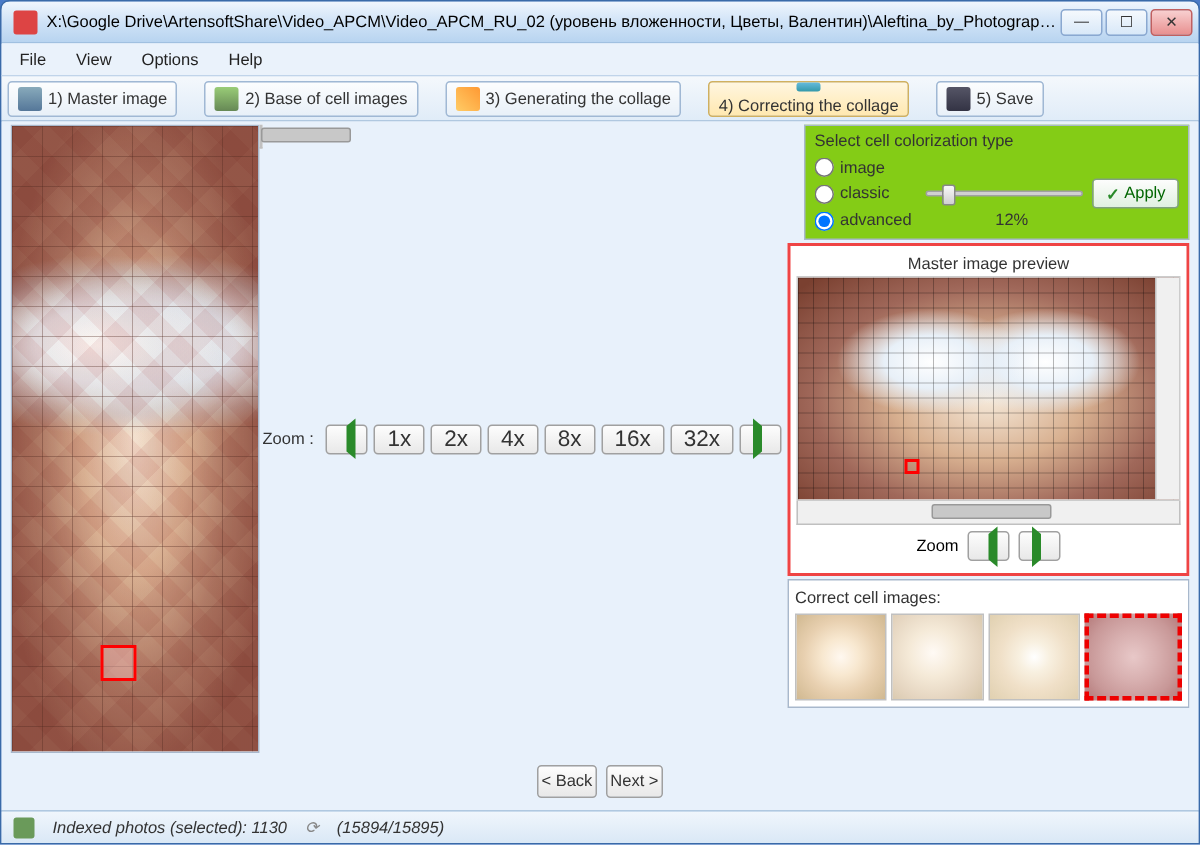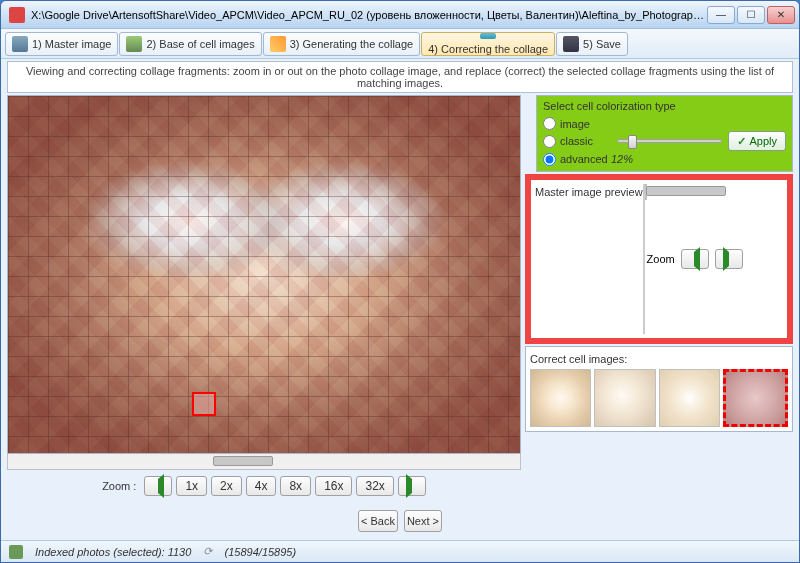--- a/index.html
+++ b/index.html
@@ -6,28 +6,28 @@
 body { font-family: 'Segoe UI', Tahoma, sans-serif; font-size: 11px; background: #4a7bc8; width: 800px; height: 563px; overflow: hidden; }
 .window { background: linear-gradient(to bottom, #e8f1fb 0%, #d4e5f7 100%); border: 1px solid #3a6aa8; border-radius: 6px 6px 0 0; height: 100%; display: flex; flex-direction: column; }
 .titlebar { height: 28px; background: linear-gradient(to bottom, #f0f6fd 0%, #d0e3f7 50%, #b8d4f0 100%); border-radius: 6px 6px 0 0; display: flex; align-items: center; padding: 0 4px 0 8px; border-bottom: 1px solid #a0c0e0; }
 .titlebar-icon { width: 16px; height: 16px; background: #d44; border-radius: 2px; margin-right: 6px; flex-shrink: 0; }
 .titlebar-text { flex: 1; color: #000; font-size: 11px; white-space: nowrap; overflow: hidden; text-overflow: ellipsis; }
 .window-controls { display: flex; gap: 2px; }
 .window-btn { width: 28px; height: 18px; background: linear-gradient(to bottom, #f5f9fd, #d8e8f8); border: 1px solid #8aa8d0; border-radius: 3px; display: flex; align-items: center; justify-content: center; font-size: 10px; color: #333; cursor: pointer; }
 .window-btn.close { background: linear-gradient(to bottom, #f8d0d0, #e89090); border-color: #c06060; }
 .menubar { height: 22px; display: flex; align-items: center; padding: 0 8px; gap: 12px; background: #eaf2fb; border-bottom: 1px solid #c0d4ea; }
 .menubar-item { color: #222; cursor: pointer; padding: 2px 4px; }
-.toolbar { height: 30px; background: linear-gradient(to bottom, #f4f8fc, #e0ecf8); border-bottom: 1px solid #b0c8e0; display: flex; align-items: center; padding: 2px 4px; gap: 1px; }
+.toolbar { height: 30px; background: linear-gradient(to bottom, #f4f8fc, #e0ecf8); border-bottom: 1px solid #b0c8e0; display: flex; align-items: center; padding: 2px 4px; gap: 18px; }
 .tab-btn { height: 24px; background: linear-gradient(to bottom, #fcfdfe, #e8f0f8); border: 1px solid #a0b8d4; border-radius: 3px; display: flex; align-items: center; padding: 0 6px; gap: 4px; cursor: pointer; font-size: 11px; color: #333; }
 .tab-btn.active { background: linear-gradient(to bottom, #fff6e0, #ffe8b0); border-color: #d0b060; flex-direction: column; }
 .tab-icon { width: 16px; height: 16px; display: inline-block; }
 .content { flex: 1; display: flex; flex-direction: column; padding: 2px 6px 4px 6px; background: #e8f1fb; overflow: hidden; }
 .instruction-bar { background: #fff; border: 1px solid #b0c0d0; padding: 3px 8px; text-align: center; color: #444; font-size: 11px; margin-bottom: 2px; }
 .main-area { flex: 1; display: flex; gap: 4px; overflow: hidden; }
-.left-panel { flex: 1; display: flex; flex-direction: column; }
+.left-panel { flex: 1; display: flex; flex-direction: row; }
 .collage-view { flex: 1; background: #fff; border: 1px solid #a8b8cc; position: relative; overflow: hidden; }
 .collage-canvas { width: 100%; height: 100%; position: relative; }
 .mosaic-bg { position: absolute; inset: 0; background:
   radial-gradient(ellipse 140px 80px at 35% 35%, #fff 0%, #e8f0f8 30%, rgba(200,220,240,0.3) 60%, transparent 75%),
   radial-gradient(ellipse 140px 80px at 65% 35%, #fff 0%, #e8f0f8 30%, rgba(200,220,240,0.3) 60%, transparent 75%),
   radial-gradient(circle 16px at 35% 35%, #2a5a7a 0%, #4a8ab0 50%, transparent 70%),
   radial-gradient(circle 16px at 65% 35%, #2a5a7a 0%, #4a8ab0 50%, transparent 70%),
   radial-gradient(ellipse at 50% 50%, #f5e8d8 0%, #d8b090 30%, #a8705a 55%, #8a4838 80%);
   opacity: 0.9; }
 .mosaic-grid { position: absolute; inset: 0; background-image:
@@ -36,36 +36,36 @@
   background-size: 20px 20px; }
 .mosaic-texture { position: absolute; inset: 0; background-image:
   repeating-linear-gradient(45deg, rgba(200,80,60,0.13) 0 12px, rgba(240,200,180,0.13) 12px 24px),
   repeating-linear-gradient(-45deg, rgba(160,50,40,0.1) 0 18px, rgba(250,230,210,0.1) 18px 36px);
   mix-blend-mode: multiply; }
 .selected-cell { position: absolute; left: 36%; top: 83%; width: 24px; height: 24px; border: 2px solid #f00; background: rgba(255,200,200,0.4); }
 .hscroll { height: 16px; background: #f0f0f0; border: 1px solid #c0c0c0; border-top: none; position: relative; }
 .hscroll-thumb { position: absolute; left: 40%; top: 2px; width: 60px; height: 10px; background: #c8c8c8; border: 1px solid #999; border-radius: 2px; }
 .zoom-bar { display: flex; align-items: center; justify-content: center; gap: 4px; padding: 6px 0; }
 .zoom-label { color: #333; margin-right: 4px; }
-.zoom-btn { height: 20px; padding: 0 8px; background: linear-gradient(to bottom, #fdfdfd, #e8e8e8); border: 1px solid #a0a0a0; border-radius: 3px; cursor: pointer; font-size: 12px; color: #333; display: flex; align-items: center; }
+.zoom-btn { height: 20px; padding: 0 8px; background: linear-gradient(to bottom, #fdfdfd, #e8e8e8); border: 1px solid #a0a0a0; border-radius: 3px; cursor: pointer; font-size: 15px; color: #333; display: flex; align-items: center; }
 .zoom-btn.arrow { width: 28px; justify-content: center; }
 .arrow-left::before { content: ''; border: 5px solid transparent; border-right: 6px solid #2a8a2a; }
 .arrow-right::before { content: ''; border: 5px solid transparent; border-left: 6px solid #2a8a2a; }
 .right-panel { width: 268px; display: flex; flex-direction: column; gap: 2px; }
 .panel-box { background: #84cc16; border: 1px solid #a8b8cc; padding: 4px 6px; margin-left: 11px; }
 .panel-title { color: #333; font-size: 11px; margin-bottom: 4px; }
 .radio-row { display: flex; align-items: center; gap: 4px; padding: 1px 0; color: #333; }
 .radio-row input { margin: 0; }
 .slider-row { display: flex; align-items: center; gap: 6px; }
 .slider { flex: 1; height: 4px; background: #d0d0d0; border: 1px solid #a0a0a0; border-radius: 2px; position: relative; }
 .slider-thumb { position: absolute; left: 10%; top: -5px; width: 9px; height: 14px; background: linear-gradient(#f8f8f8,#d0d0d0); border: 1px solid #888; border-radius: 2px; }
 .apply-btn { height: 20px; padding: 0 8px; background: linear-gradient(to bottom, #fdfdfd, #e0f0e0); border: 1px solid #80a080; border-radius: 3px; cursor: pointer; font-size: 11px; color: #060; display: flex; align-items: center; gap: 3px; }
 .apply-btn::before { content: '✓'; color: #2a8a2a; font-weight: bold; }
-.pct-row { color: #333; padding: 2px 0; font-style: italic; }
-.preview-box { background: #fff; border: 6px solid #ef4444; padding: 4px; display: flex; flex-direction: row; }
+.pct-row { text-align: center; color: #333; padding: 2px 0; }
+.preview-box { background: #fff; border: 2px solid #ef4444; padding: 4px; display: flex; flex-direction: column; }
 .preview-title { text-align: center; color: #333; padding: 2px 0; }
 .grid-check { display: flex; align-items: center; gap: 4px; padding: 2px 0; color: #333; }
 .preview-img-wrap { position: relative; height: 150px; border: 1px solid #ccc; overflow: hidden; }
 .preview-bg { position: absolute; inset: 0; background:
   radial-gradient(ellipse 90px 50px at 35% 38%, #fff 0%, #e8f0f8 35%, transparent 70%),
   radial-gradient(ellipse 90px 50px at 65% 38%, #fff 0%, #e8f0f8 35%, transparent 70%),
   radial-gradient(circle 11px at 35% 38%, #2a5a7a 0%, #4a8ab0 55%, transparent 75%),
   radial-gradient(circle 11px at 65% 38%, #2a5a7a 0%, #4a8ab0 55%, transparent 75%),
   radial-gradient(ellipse at 50% 55%, #f5e8d8 0%, #d8b090 35%, #a0685a 65%, #7a4030 95%); }
 .preview-grid { position: absolute; inset: 0; background-image:
@@ -99,20 +99,26 @@
   <div class="titlebar">
     <div class="titlebar-icon"></div>
     <div class="titlebar-text">X:\Google Drive\ArtensoftShare\Video_APCM\Video_APCM_RU_02 (уровень вложенности, Цветы, Валентин)\Aleftina_by_Photographer_gvo3d_com.jpg Artensoft Photo Collage...</div>
     <div class="window-controls">
       <div class="window-btn">—</div>
       <div class="window-btn">☐</div>
       <div class="window-btn close">✕</div>
     </div>
   </div>
 
+  <div class="menubar">
+    <span class="menubar-item">File</span>
+    <span class="menubar-item">View</span>
+    <span class="menubar-item">Options</span>
+    <span class="menubar-item">Help</span>
+  </div>
 
   <div class="toolbar">
     <div class="tab-btn">
       <span class="tab-icon" style="background:linear-gradient(#8ab,#579);border-radius:2px"></span>
       <span>1) Master image</span>
     </div>
     <div class="tab-btn">
       <span class="tab-icon" style="background:linear-gradient(#9c7,#685);border-radius:2px"></span>
       <span>2) Base of cell images</span>
     </div>
@@ -124,21 +130,20 @@
       <span class="tab-icon" style="background:linear-gradient(#6bd,#39a);border-radius:2px"></span>
       <span>4) Correcting the collage</span>
     </div>
     <div class="tab-btn">
       <span class="tab-icon" style="background:linear-gradient(#556,#334);border-radius:2px"></span>
       <span>5) Save</span>
     </div>
   </div>
 
   <div class="content">
-    <div class="instruction-bar">Viewing and correcting collage fragments: zoom in or out on the photo collage image, and replace (correct) the selected collage fragments using the list of matching images.</div>
 
     <div class="main-area">
 
       <div class="left-panel">
         <div class="collage-view">
           <div class="collage-canvas">
             <div class="mosaic-bg"></div>
             <div class="mosaic-texture"></div>
             <div class="mosaic-grid"></div>
             <div class="selected-cell"></div>

